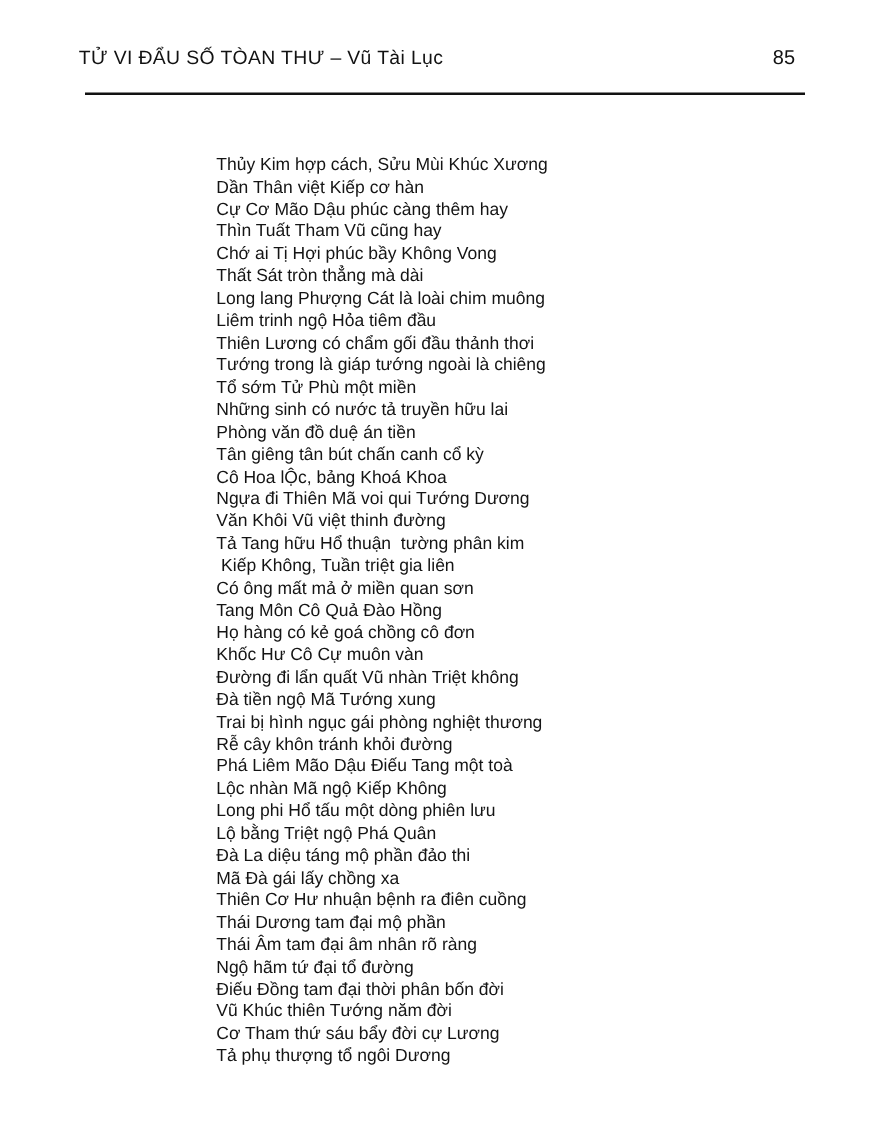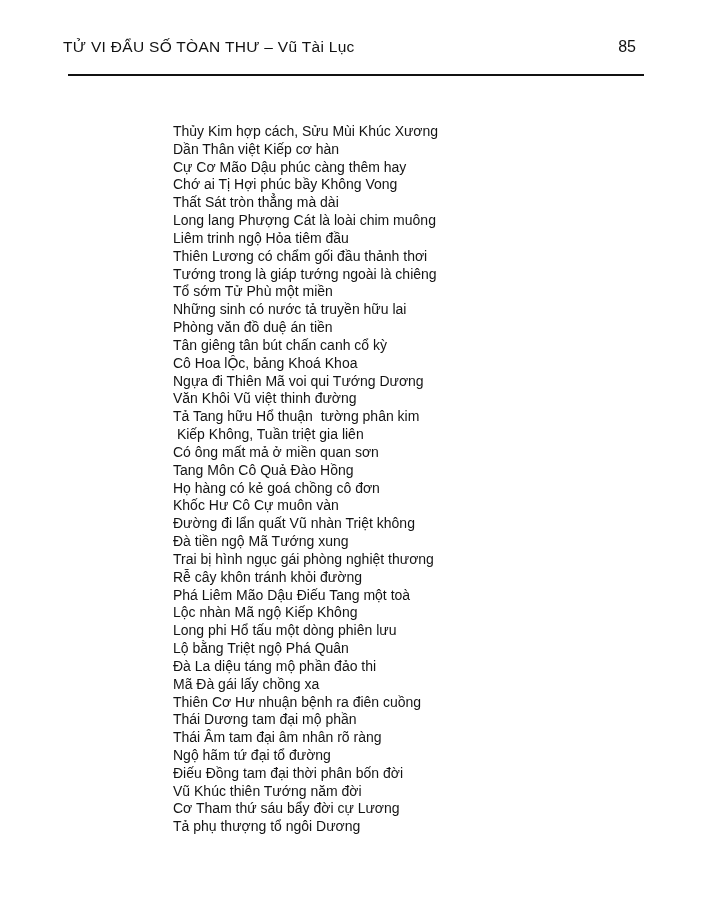--- a/index.html
+++ b/index.html
@@ -64,20 +64,21 @@
     <span class="header-title">TỬ VI ĐẨU SỐ TÒAN THƯ – Vũ Tài Lục</span>
     <span class="header-page-number">85</span>
   </div>
 
   <div class="header-rule"></div>
 
   <div class="verse-body">
       <div class="verse-line">Thủy Kim hợp cách, Sửu Mùi Khúc Xương</div>
       <div class="verse-line">Dần Thân việt Kiếp cơ hàn</div>
       <div class="verse-line">Cự Cơ Mão Dậu phúc càng thêm hay</div>
+      <div class="verse-line">Thìn Tuất Tham Vũ cũng hay</div>
       <div class="verse-line">Chớ ai Tị Hợi phúc bầy Không Vong</div>
       <div class="verse-line">Thất Sát tròn thẳng mà dài</div>
       <div class="verse-line">Long lang Phượng Cát là loài chim muông</div>
       <div class="verse-line">Liêm trinh ngộ Hỏa tiêm đầu</div>
       <div class="verse-line">Thiên Lương có chẩm gối đầu thảnh thơi</div>
       <div class="verse-line">Tướng trong là giáp tướng ngoài là chiêng</div>
       <div class="verse-line">Tổ sớm Tử Phù một miền</div>
       <div class="verse-line">Những sinh có nước tả truyền hữu lai</div>
       <div class="verse-line">Phòng văn đồ duệ án tiền</div>
       <div class="verse-line">Tân giêng tân bút chấn canh cổ kỳ</div>

